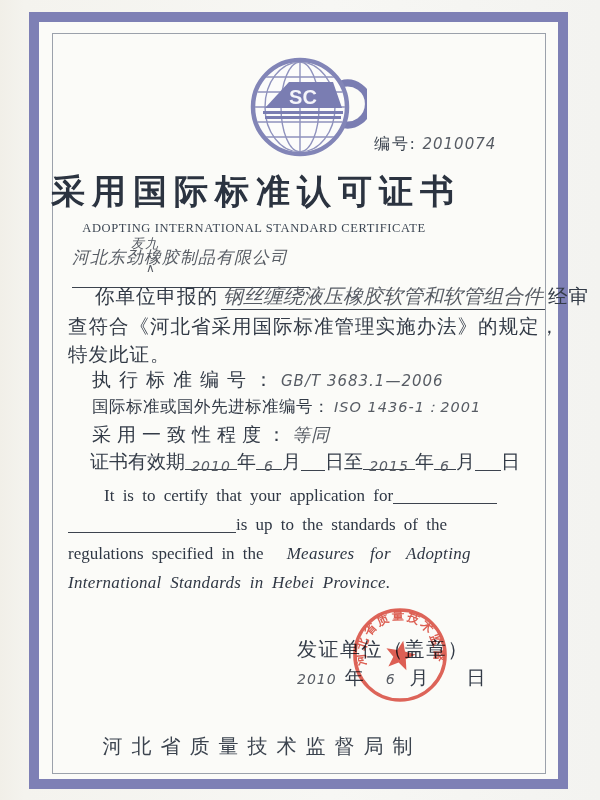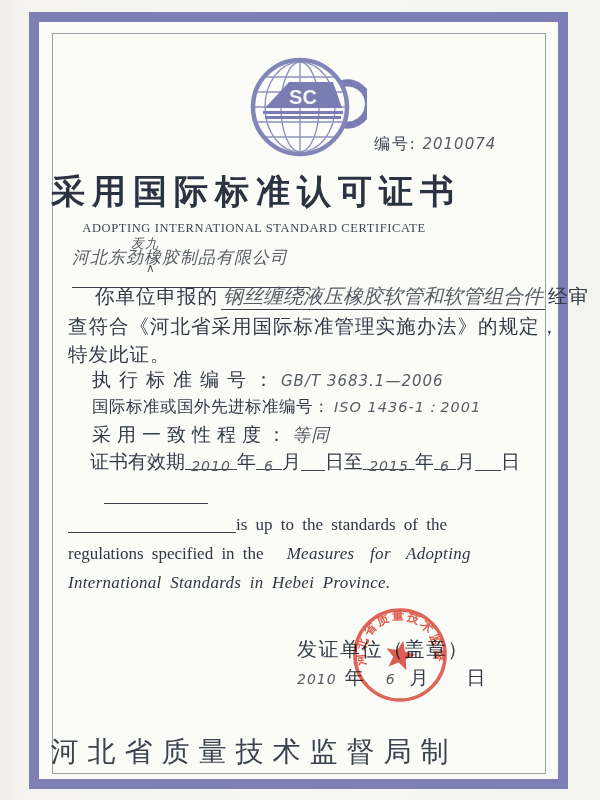--- a/index.html
+++ b/index.html
@@ -63,22 +63,22 @@
   .en{left:68px;top:481px;width:462px;font-size:17px;color:#2f3744;word-spacing:4px;}
   .en .line{height:29px;line-height:29px;white-space:nowrap;}
   .en .ind{display:inline-block;width:36px;}
   .en i{letter-spacing:0.3px;}
   .en .l3 i{word-spacing:11px;margin-left:23px;}
   .issuer{left:297px;top:636px;font-size:20px;letter-spacing:1.5px;color:#333b47;}
   .issue-date{left:297px;top:665px;font-size:19px;color:#333b47;white-space:nowrap;}
   .issue-date .hand{font-size:14px;}
   .seal{left:351px;top:603px;mix-blend-mode:multiply;opacity:0.88;}
   .footer{
-    left:0;top:733px;width:508px;text-align:center;
-    font-family:"Liberation Sans",sans-serif;font-size:28px;
+    left:8px;top:733px;width:508px;text-align:center;
+    font-family:"Liberation Sans",sans-serif;font-size:20px;
     letter-spacing:9px;color:#3b434e;
   }
   .logo{left:237px;top:42px;}
 </style>
 </head>
 <body>
 
 <div class="cert">
 
   <div class="border-thick"></div>
@@ -136,21 +136,21 @@
   <div class="abs field fC">
     <span class="lbl">采用一致性程度：</span><span class="hand">等同</span>
   </div>
 
   <div class="abs valid">
     <span>证书有效期</span><span class="blank" style="width:52px"><span class="hand">2010</span></span><span>年</span><span class="blank" style="width:26px"><span class="hand">6</span></span><span>月</span><span class="blank" style="width:24px"></span><span>日至</span><span class="blank" style="width:52px"><span class="hand">2015</span></span><span>年</span><span class="blank" style="width:22px"><span class="hand">6</span></span><span>月</span><span class="blank" style="width:26px"></span><span>日</span>
   </div>
 
   <div class="abs en">
     <div class="line">
-      <span class="ind"></span><span class="blank" style="width:104px"></span>
+      <span class="ind"></span><span>It is to certify that your application for</span><span class="blank" style="width:104px"></span>
     </div>
     <div class="line">
       <span class="blank" style="width:168px"></span><span>is up to the standards of the</span>
     </div>
     <div class="line l3">
       <span>regulations specified in the</span><i>Measures for Adopting</i>
     </div>
     <div class="line">
       <i>International Standards in Hebei Province.</i>
     </div>

